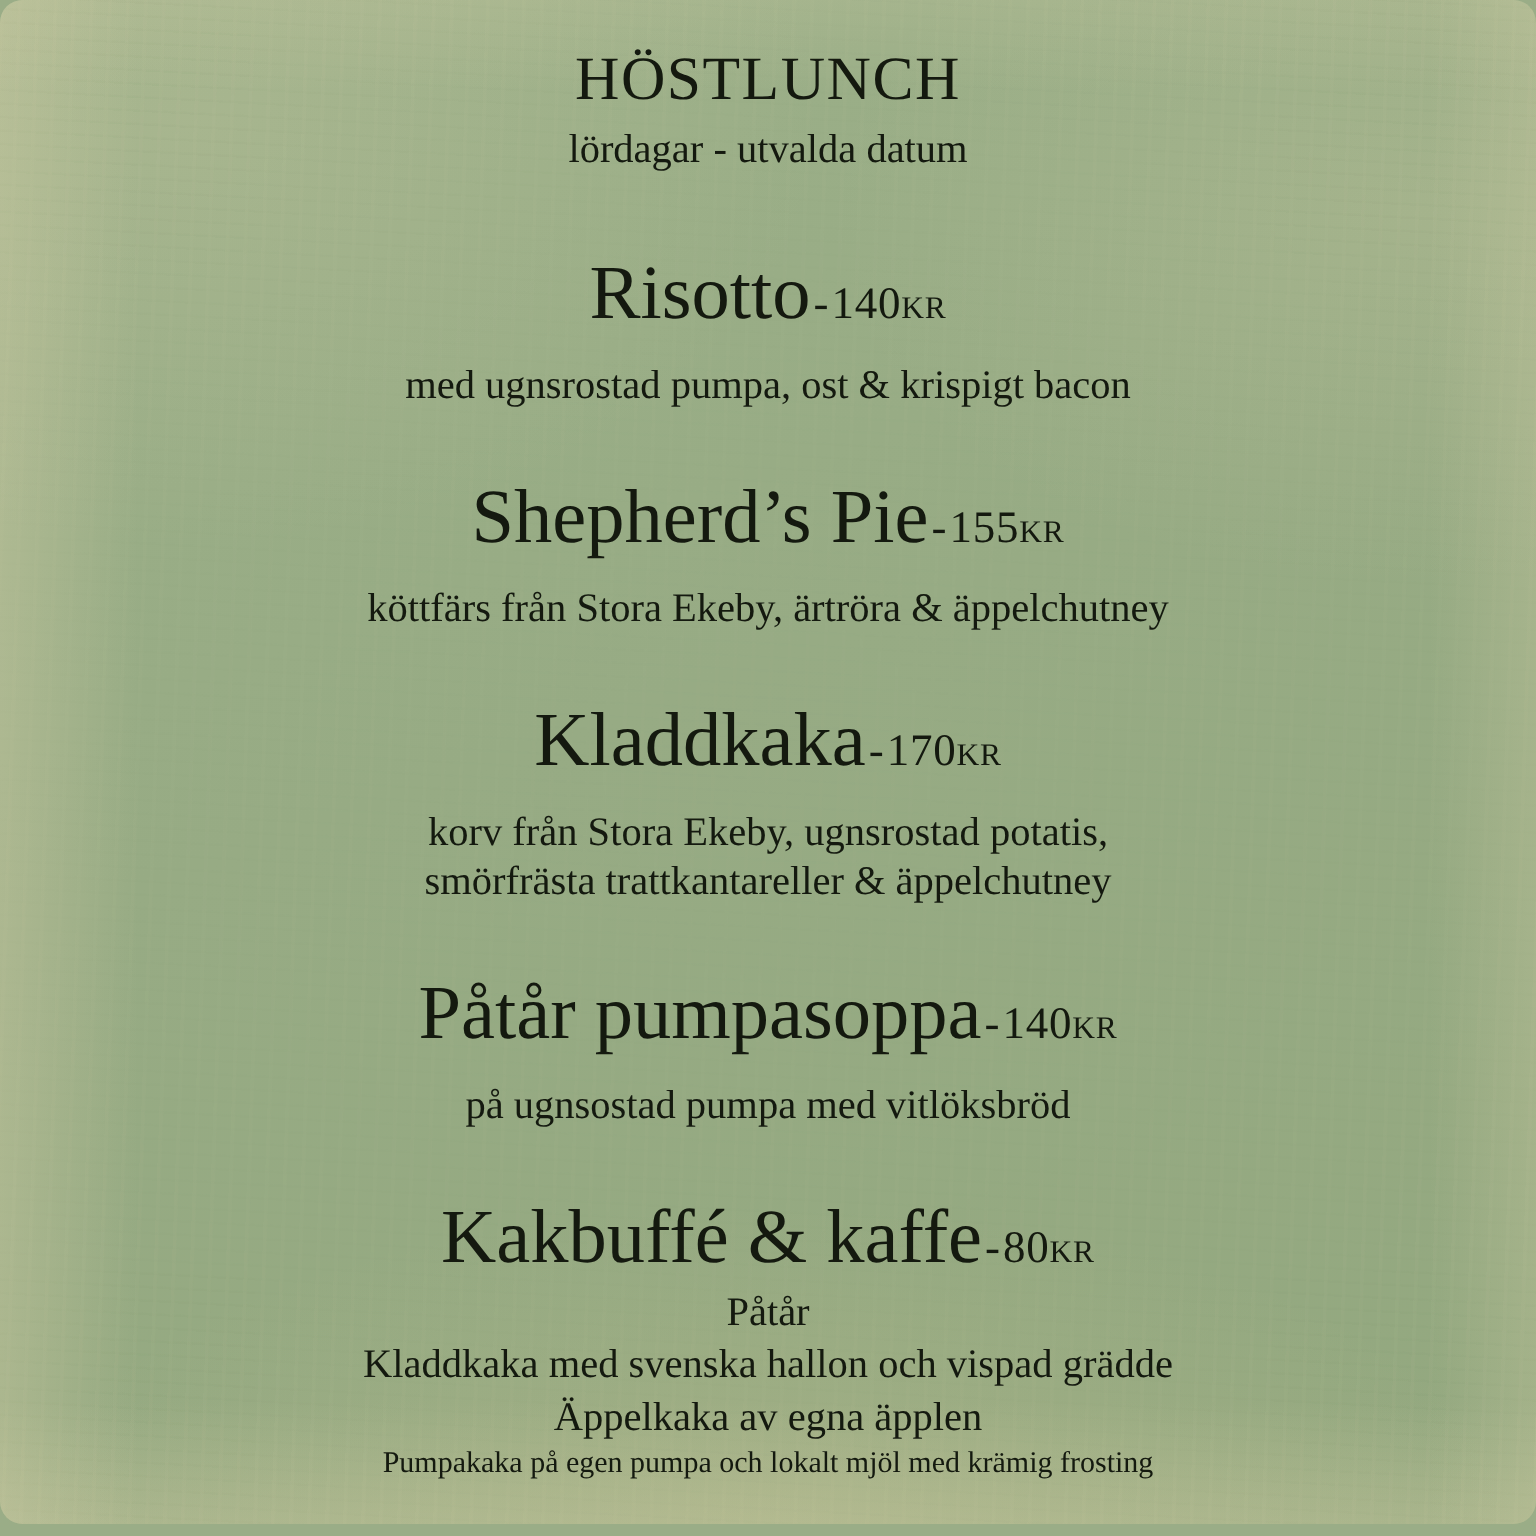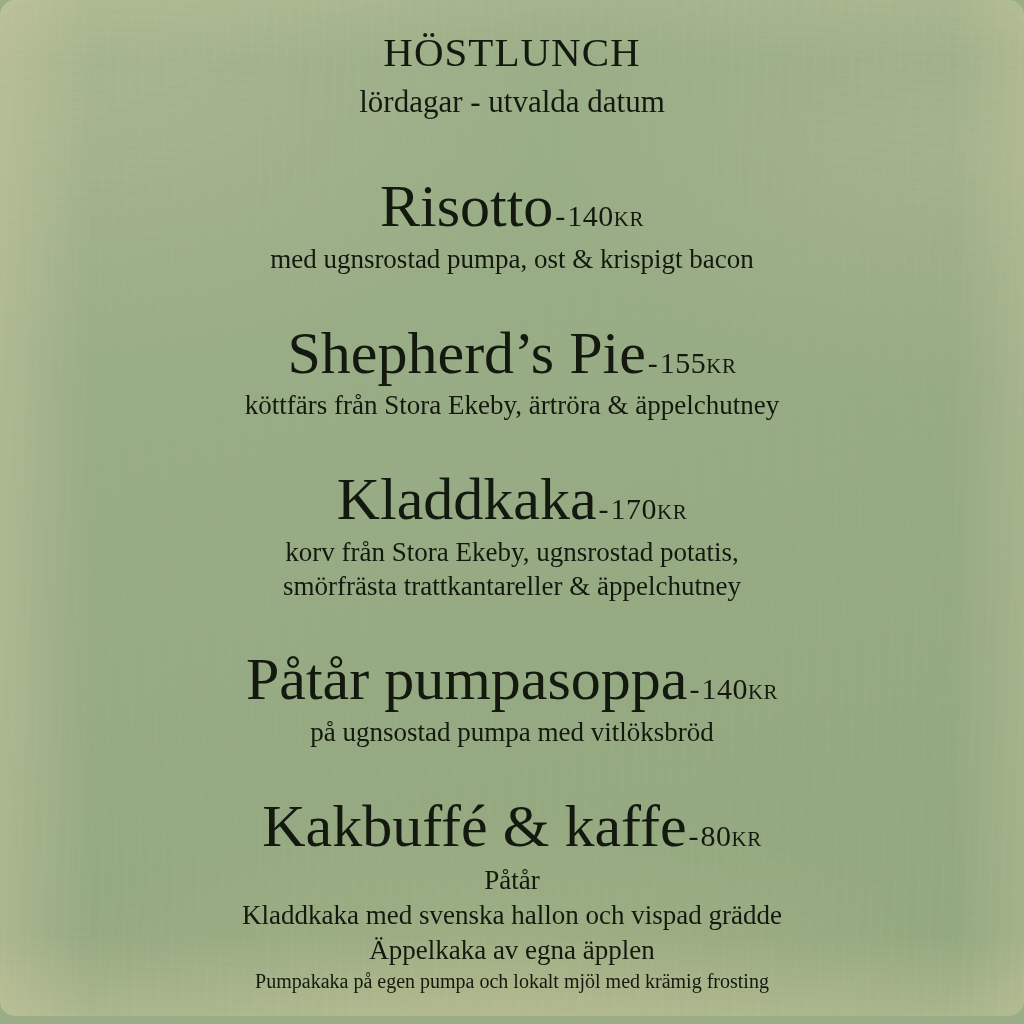--- a/index.html
+++ b/index.html
@@ -59,50 +59,50 @@
   .poster-title {
     font-size: 58px;
     line-height: 1.0;
     letter-spacing: 1px;
     font-variant: small-caps;
     text-transform: lowercase;
     margin: 8px 0 0 0;
     font-weight: 400;
   }
   .poster-subtitle {
-    font-size: 31px;
+    font-size: 27px;
     margin: 8px 0 0 0;
     font-weight: 400;
   }
 
   .menu {
     margin-top: 54px;
   }
   .item {
     margin-bottom: 44px;
   }
   .item:last-child { margin-bottom: 16px; font-family: Liberation Serif, serif; }
 
   .item-head {
     font-size: 44px;
     line-height: 1.08;
     white-space: nowrap;
   }
-  .item-name { font-size: 60px; }
+  .item-name { font-size: 51px; }
   .item-dash { font-size: 30px; padding: 0 2px; }
   .item-price {
     font-size: 30px;
     font-variant: small-caps;
     letter-spacing: 0.5px;
     text-align: center;
   }
   .item-desc {
     font-size: 27px;
     line-height: 1.25;
-    margin-top: 4px;
+    margin-top: 16px;
   }
   .desc-line { display: block; }
 
   .buffet-lines {
     font-size: 27px;
     line-height: 1.3;
     margin-top: 4px;
   }
   .buffet-line { display: block; }
   .buffet-line.wide { font-size: 20px; }

